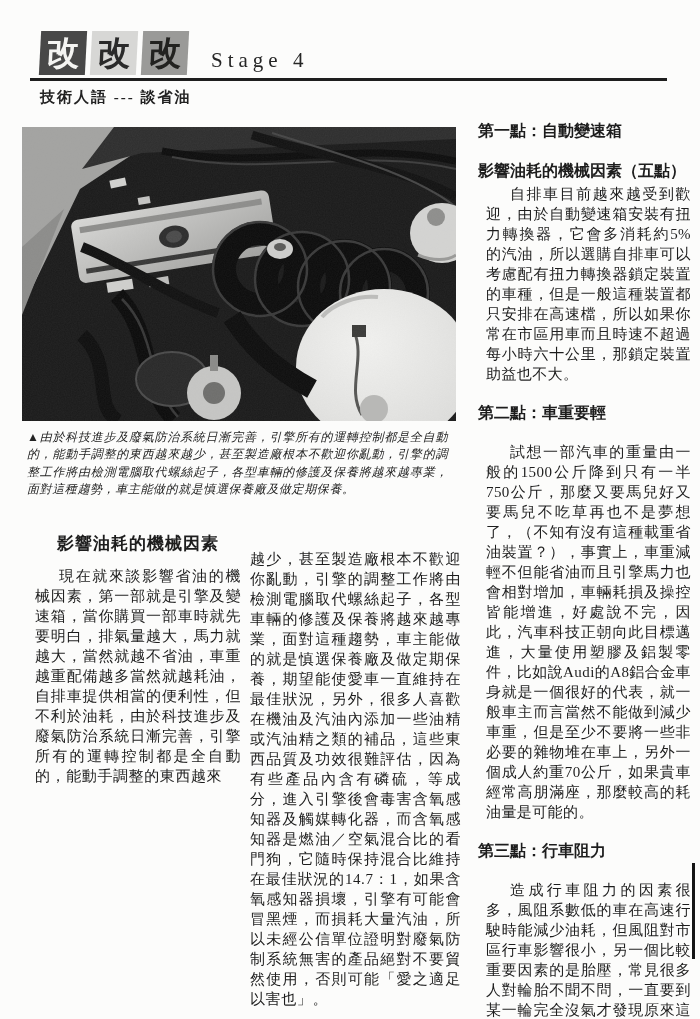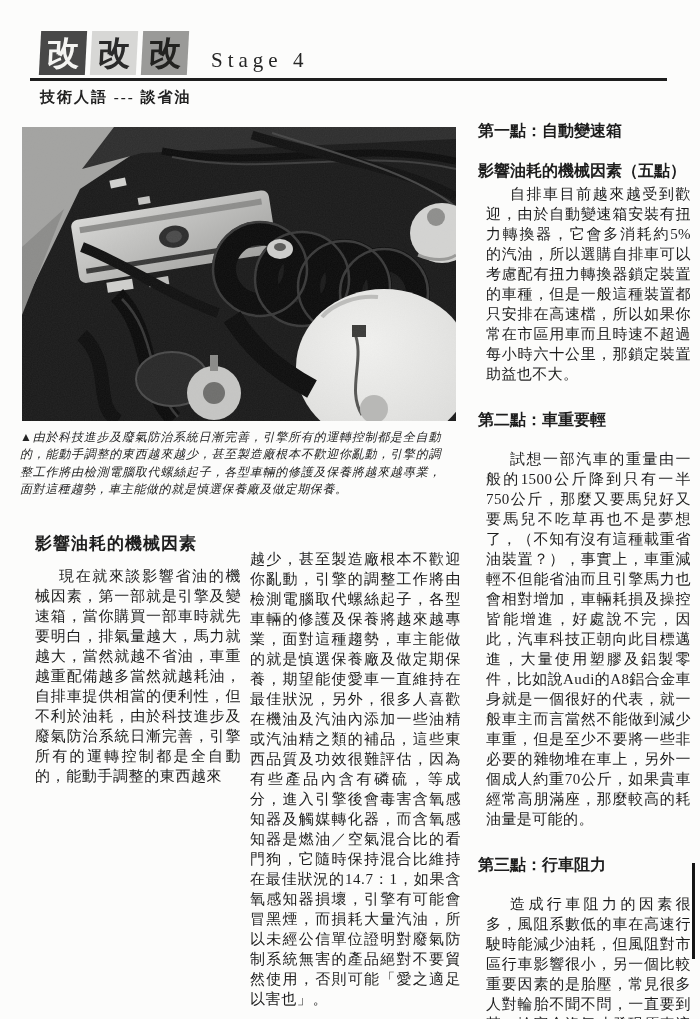--- a/index.html
+++ b/index.html
@@ -24,35 +24,35 @@
   }
   .rule { position:absolute; left:30px; top:78px; width:637px; height:3px; background:#1e1e1e; }
   .subtitle {
     position:absolute; left:40px; top:88px;
     font-size:15px; font-weight:600; letter-spacing:2px; color:#222;
   }
   
   .photo { position:absolute; left:22px; top:127px; width:434px; height:294px; overflow:hidden; background:#191919; }
   .photo svg { display:block; }
   .caption {
-    position:absolute; left:20px; top:429px; width:421px;
+    position:absolute; left:27px; top:429px; width:421px;
     font-size:12px; line-height:17.4px; font-style:italic; letter-spacing:0.6px;
     text-align:justify; color:#242424;
   }
   
   .bodytext { font-size:15px; line-height:20px; letter-spacing:0.6px; text-align:justify; margin:0; }
   .indent { text-indent:1.6em; }
   .col-left  { position:absolute; left:35px;  top:521px; width:206px; }
   .col-mid   { position:absolute; left:250px; top:549px; width:211px; }
-  .col-head  { font-size:17px; font-weight:700; letter-spacing:1px; margin:11px 0 11px; }
+  .col-head  { font-size:17px; font-weight:700; letter-spacing:1px; margin:11px 0 11px;text-align:center; }
   
   .aside { position:absolute; left:478px; top:118px; width:213px; }
   .aside-head { font-size:16px; font-weight:700; line-height:26px; letter-spacing:0px; margin:0; }
   .aside-head.sub { margin-bottom:14px; }
-  .aside-head.sec { margin:23px 0 16px; }
+  .aside-head.sec { margin:16px 0 16px; }
   .aside p { margin:0 0 0 8px; }
   .aside .bodytext { letter-spacing:0.4px; }
   
   .edge-artifact { position:absolute; left:692px; top:863px; width:3px; height:96px; background:#141414; }
 </style>
 </head>
 <body>
 
 <div class="page">
 

